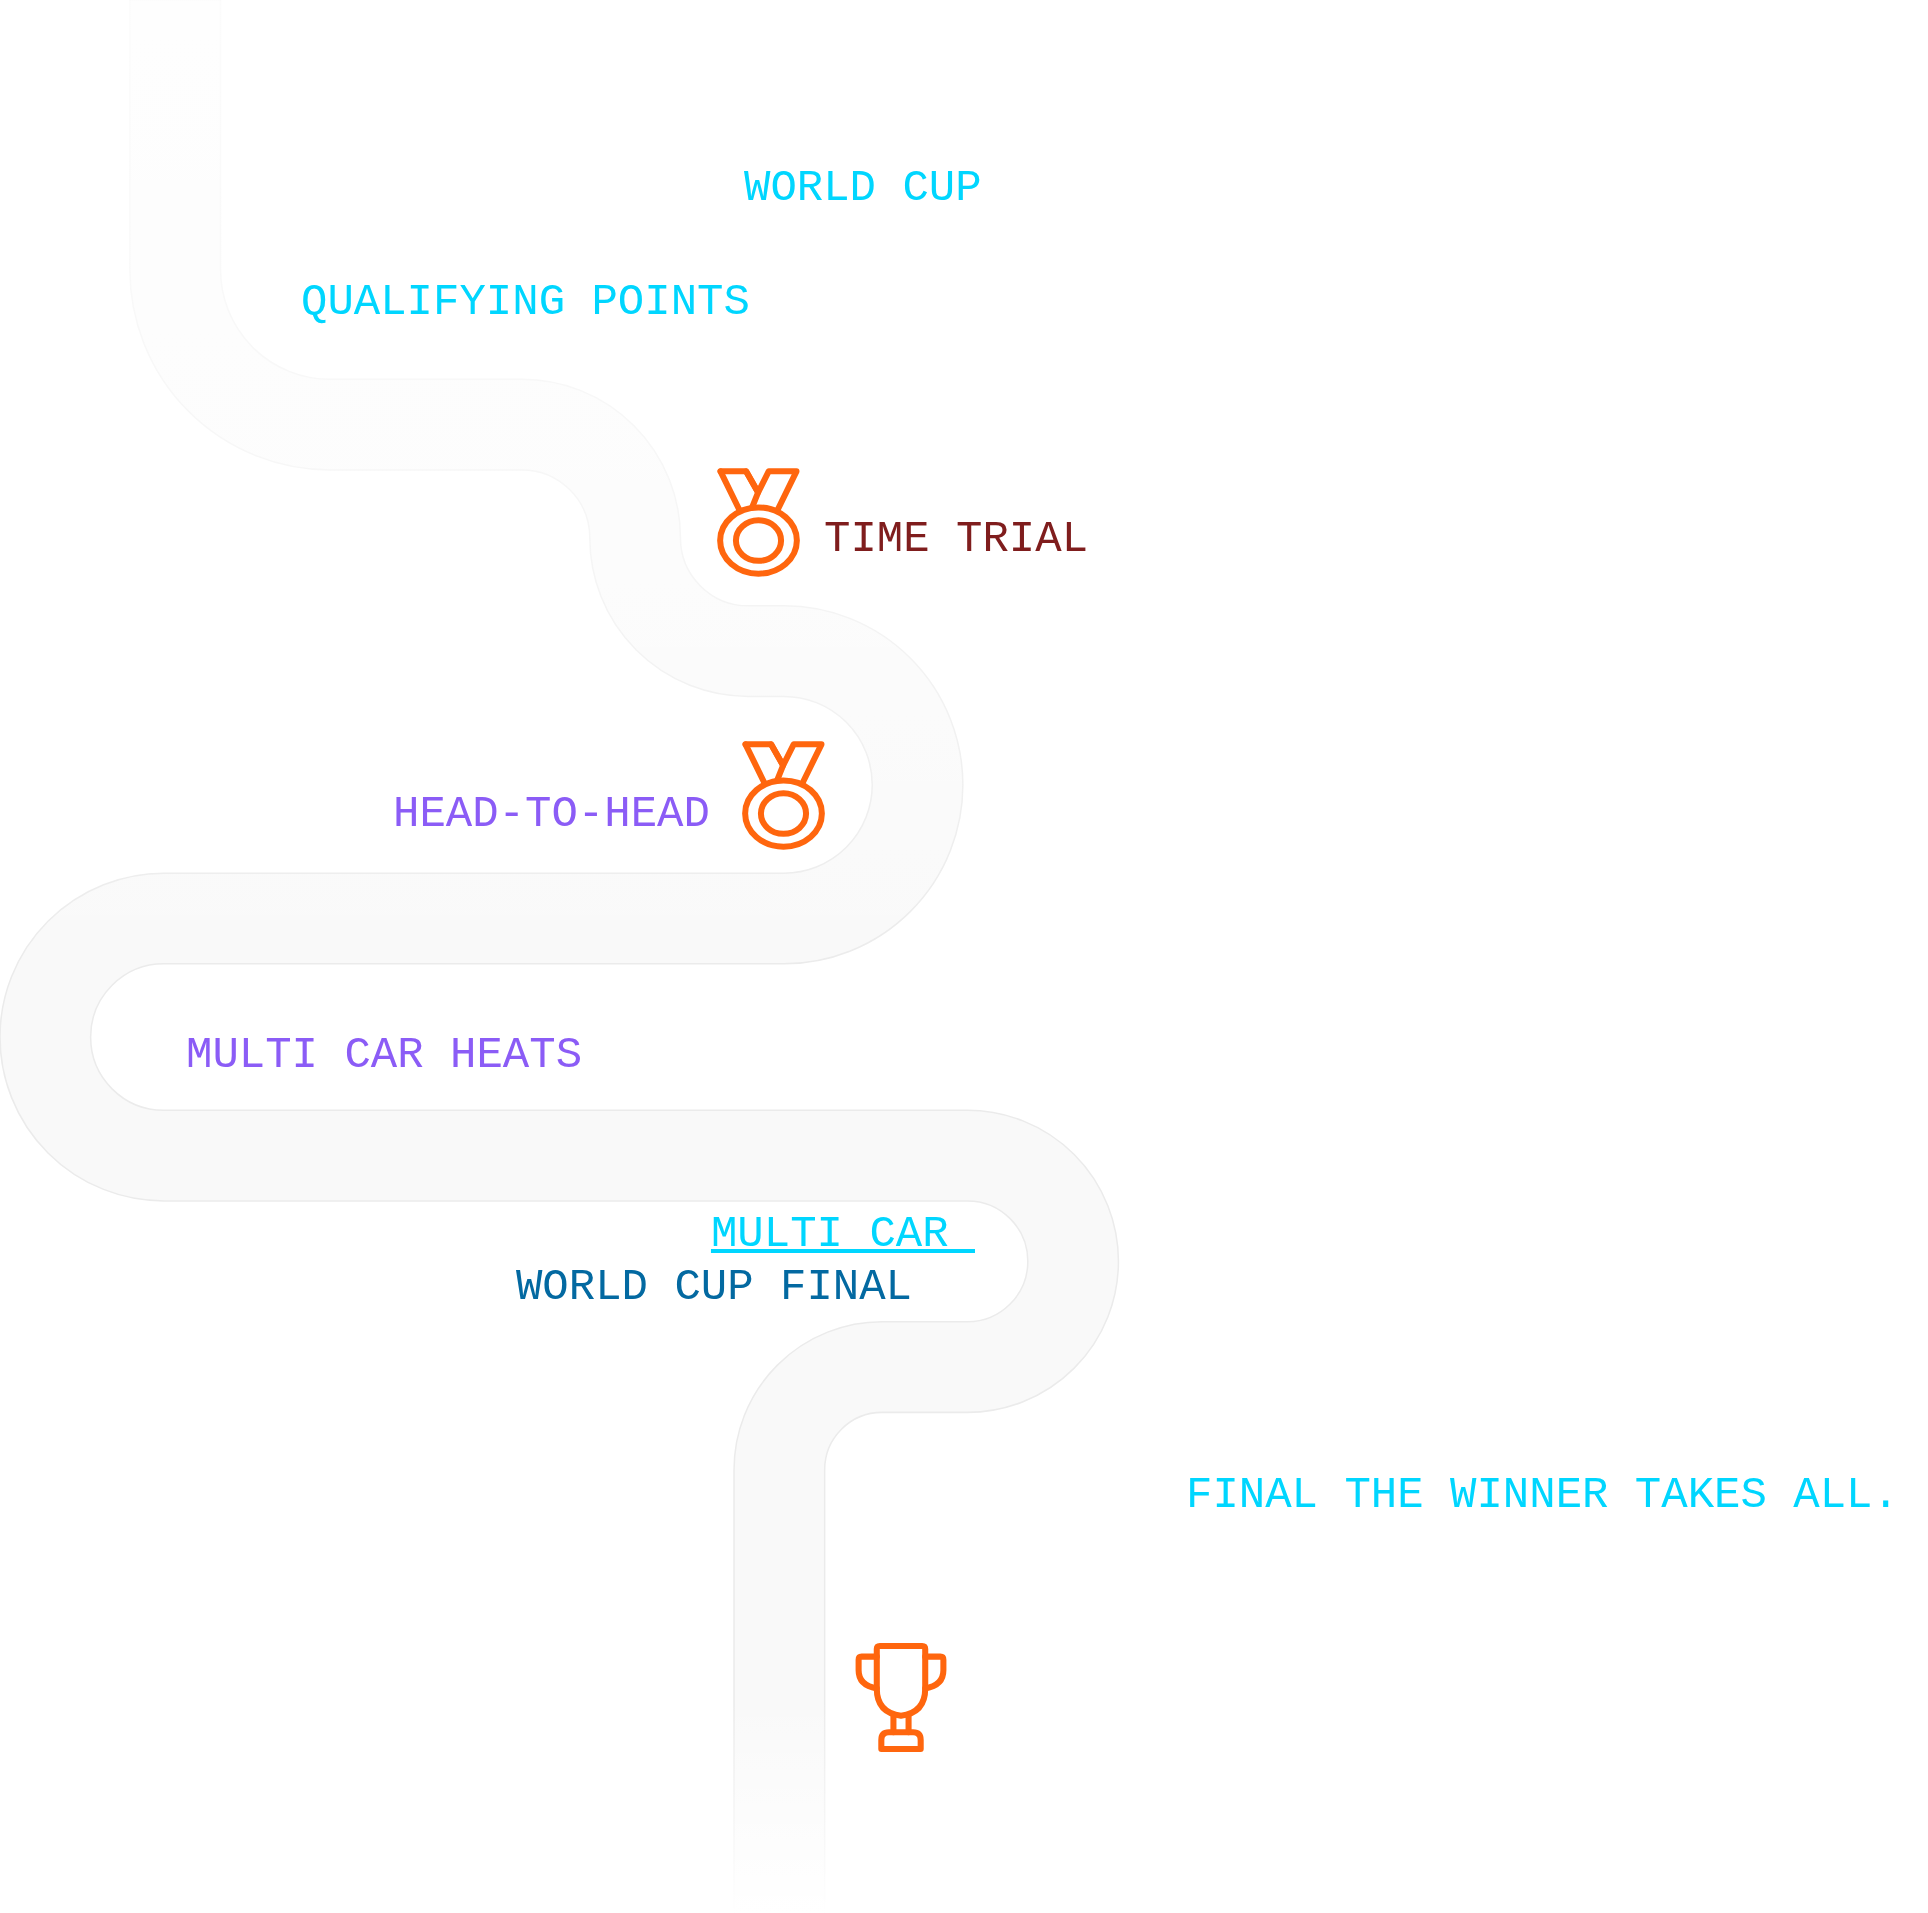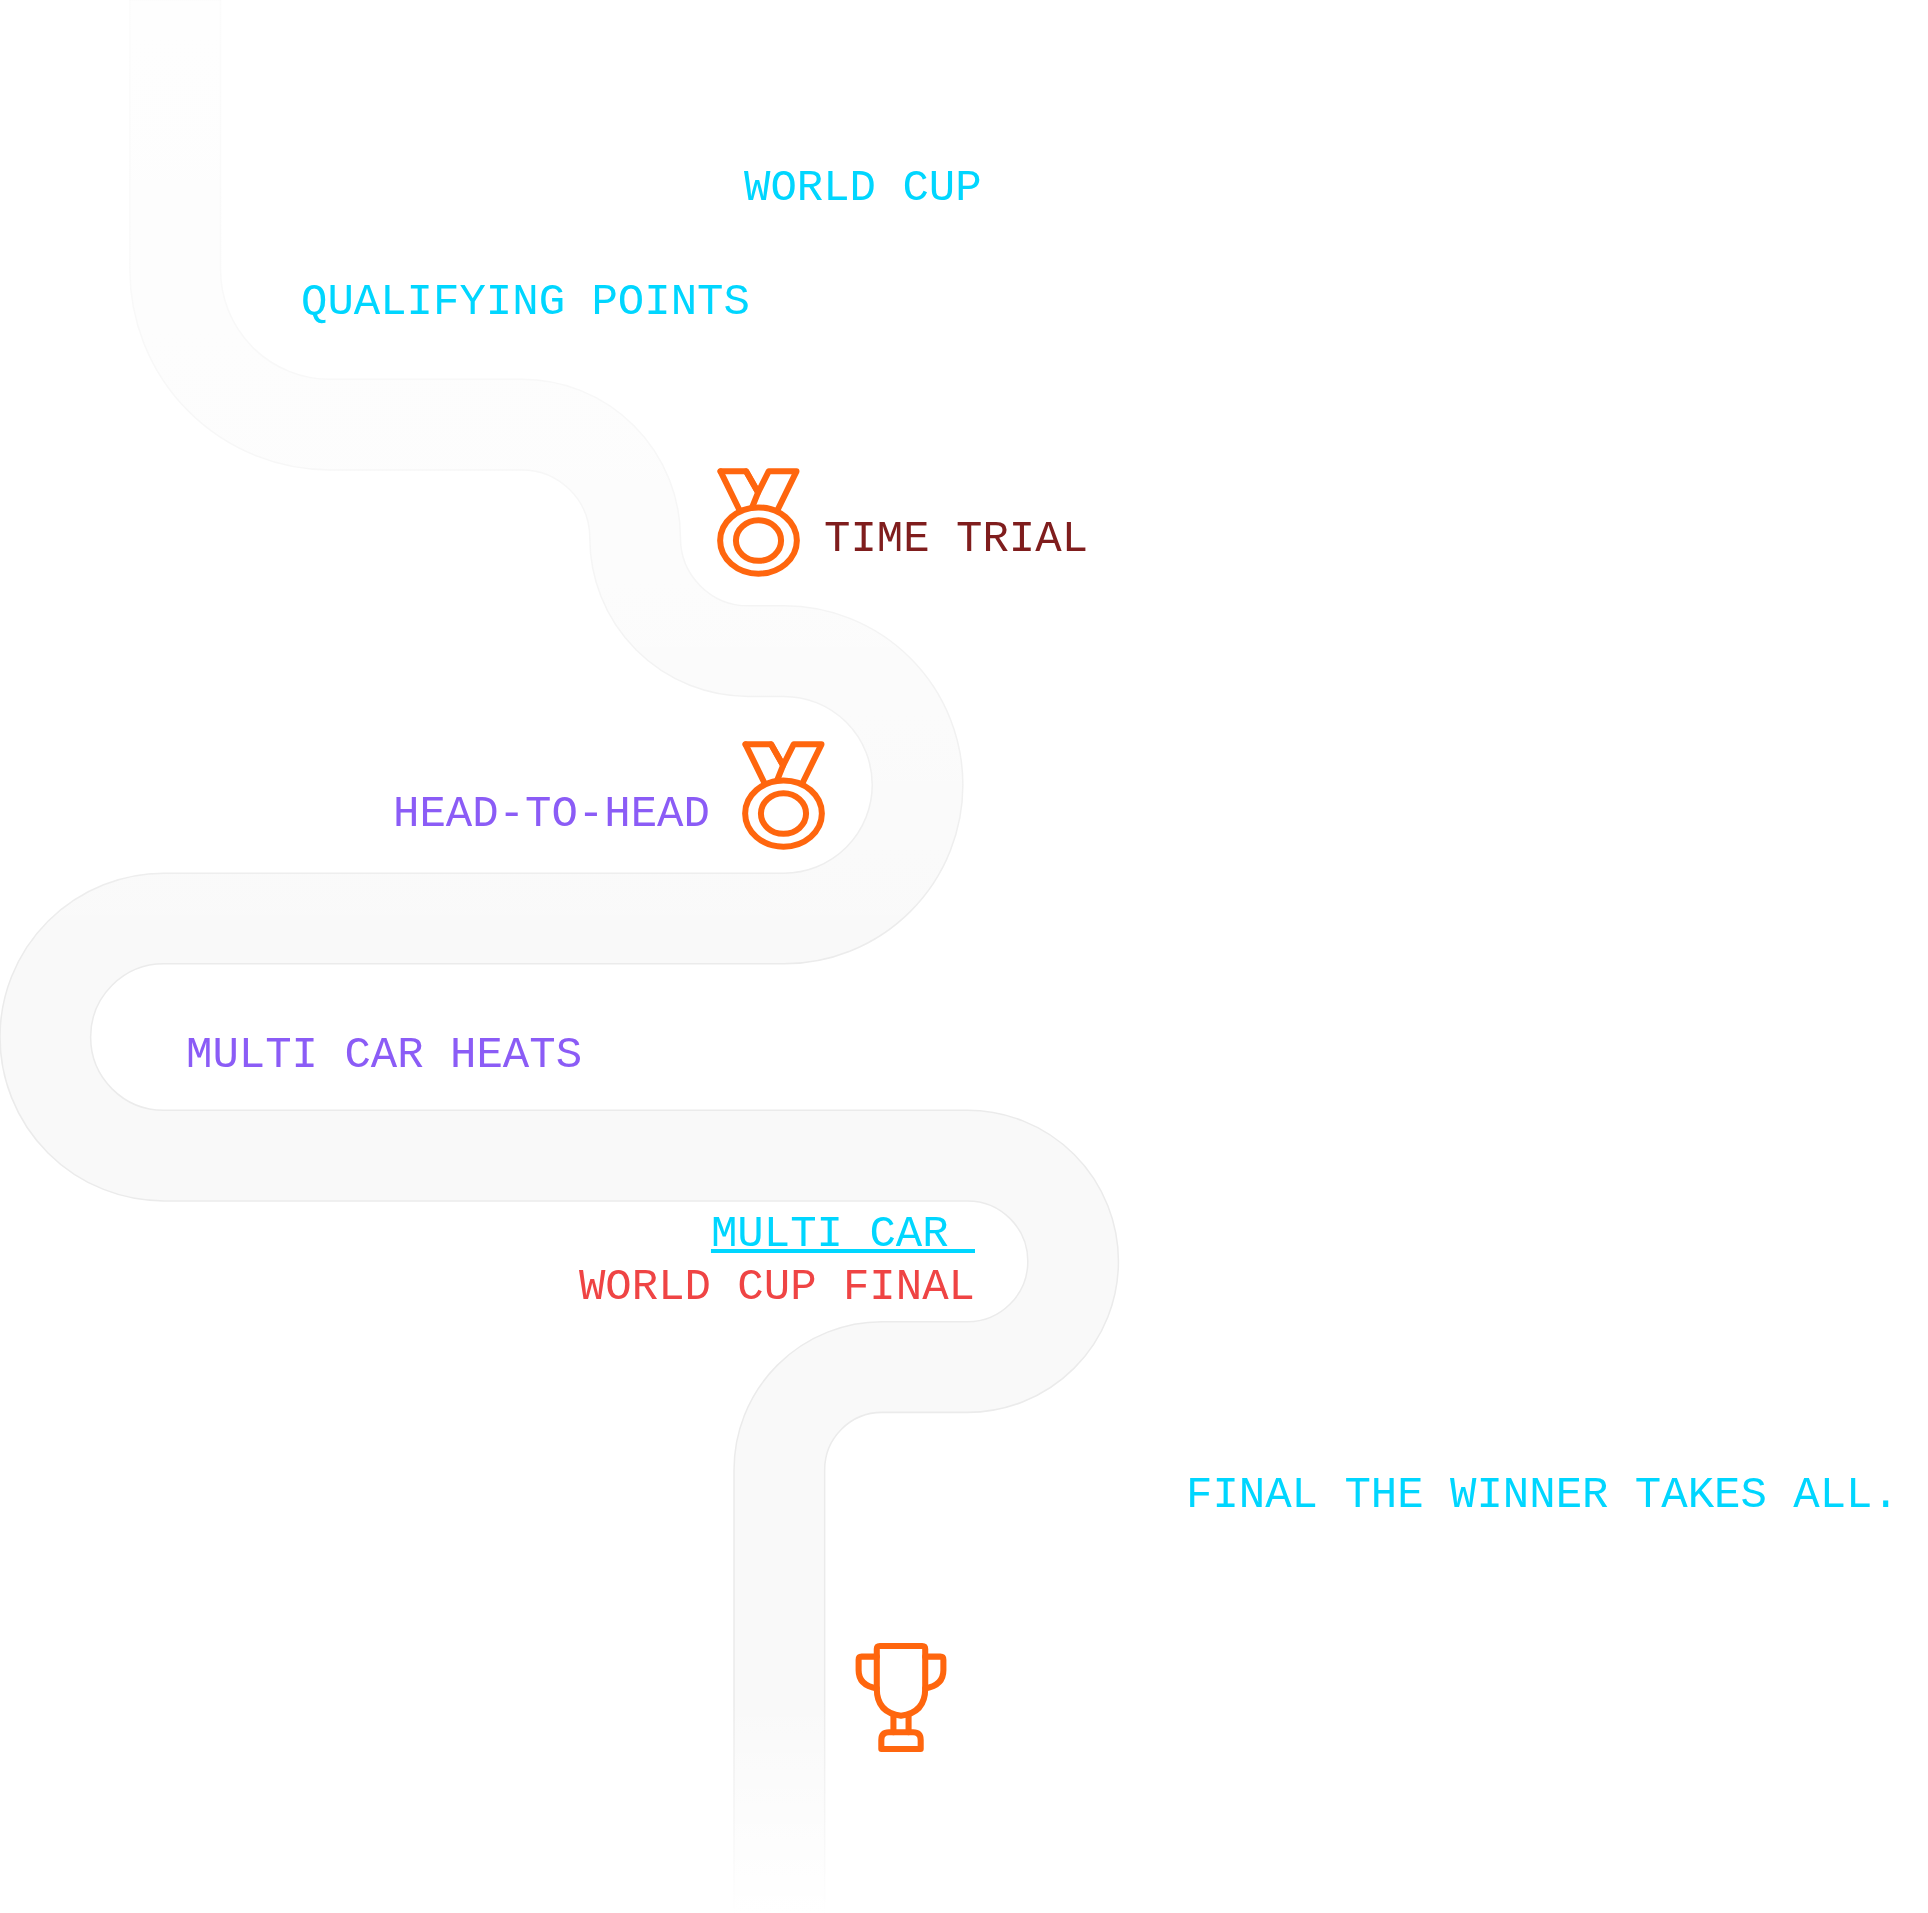--- a/index.html
+++ b/index.html
@@ -75,21 +75,21 @@
     </svg>
   </div>
 </div>
 
 <div>
   <div class="label" style="left: 186px; top: 1029px; color: #8b5cf6;">MULTI CAR HEATS</div>
 </div>
 
 <div style="position:absolute; left:453px; top:1208px; width:522px; text-align:right;">
   <div class="label" style="position: static; text-align: right; color: rgb(0, 214, 255); text-decoration: underline;">MULTI CAR </div>
-  <div class="label" style="position: static; text-align: right; color: #ef4444;">WORLD CUP FINAL</div>
+  <div class="label" style="position: static; text-align: center; color: #0369a1;">WORLD CUP FINAL</div>
 </div>
 
 <div>
   <div class="label" style="left: 1186px; top: 1469px; color: rgb(0, 214, 255);">FINAL THE WINNER TAKES ALL.</div>
   <div class="icon" style="left:854px; top:1643px; width:94px; height:109px;">
     <svg viewBox="0 0 124 144" fill="none" stroke="#FF660E" stroke-width="8" stroke-linejoin="round" stroke-linecap="round">
       <path d="M30 8 Q30 4 34 4 L90 4 Q94 4 94 8 L94 60 Q94 92 62 96 Q30 92 30 60 Z"></path>
       <path d="M30 18 L10 18 Q6 18 6 22 L6 36 Q6 56 30 60"></path>
       <path d="M94 18 L114 18 Q118 18 118 22 L118 36 Q118 56 94 60"></path>
       <path d="M52 96 L52 118 M72 96 L72 118"></path>

